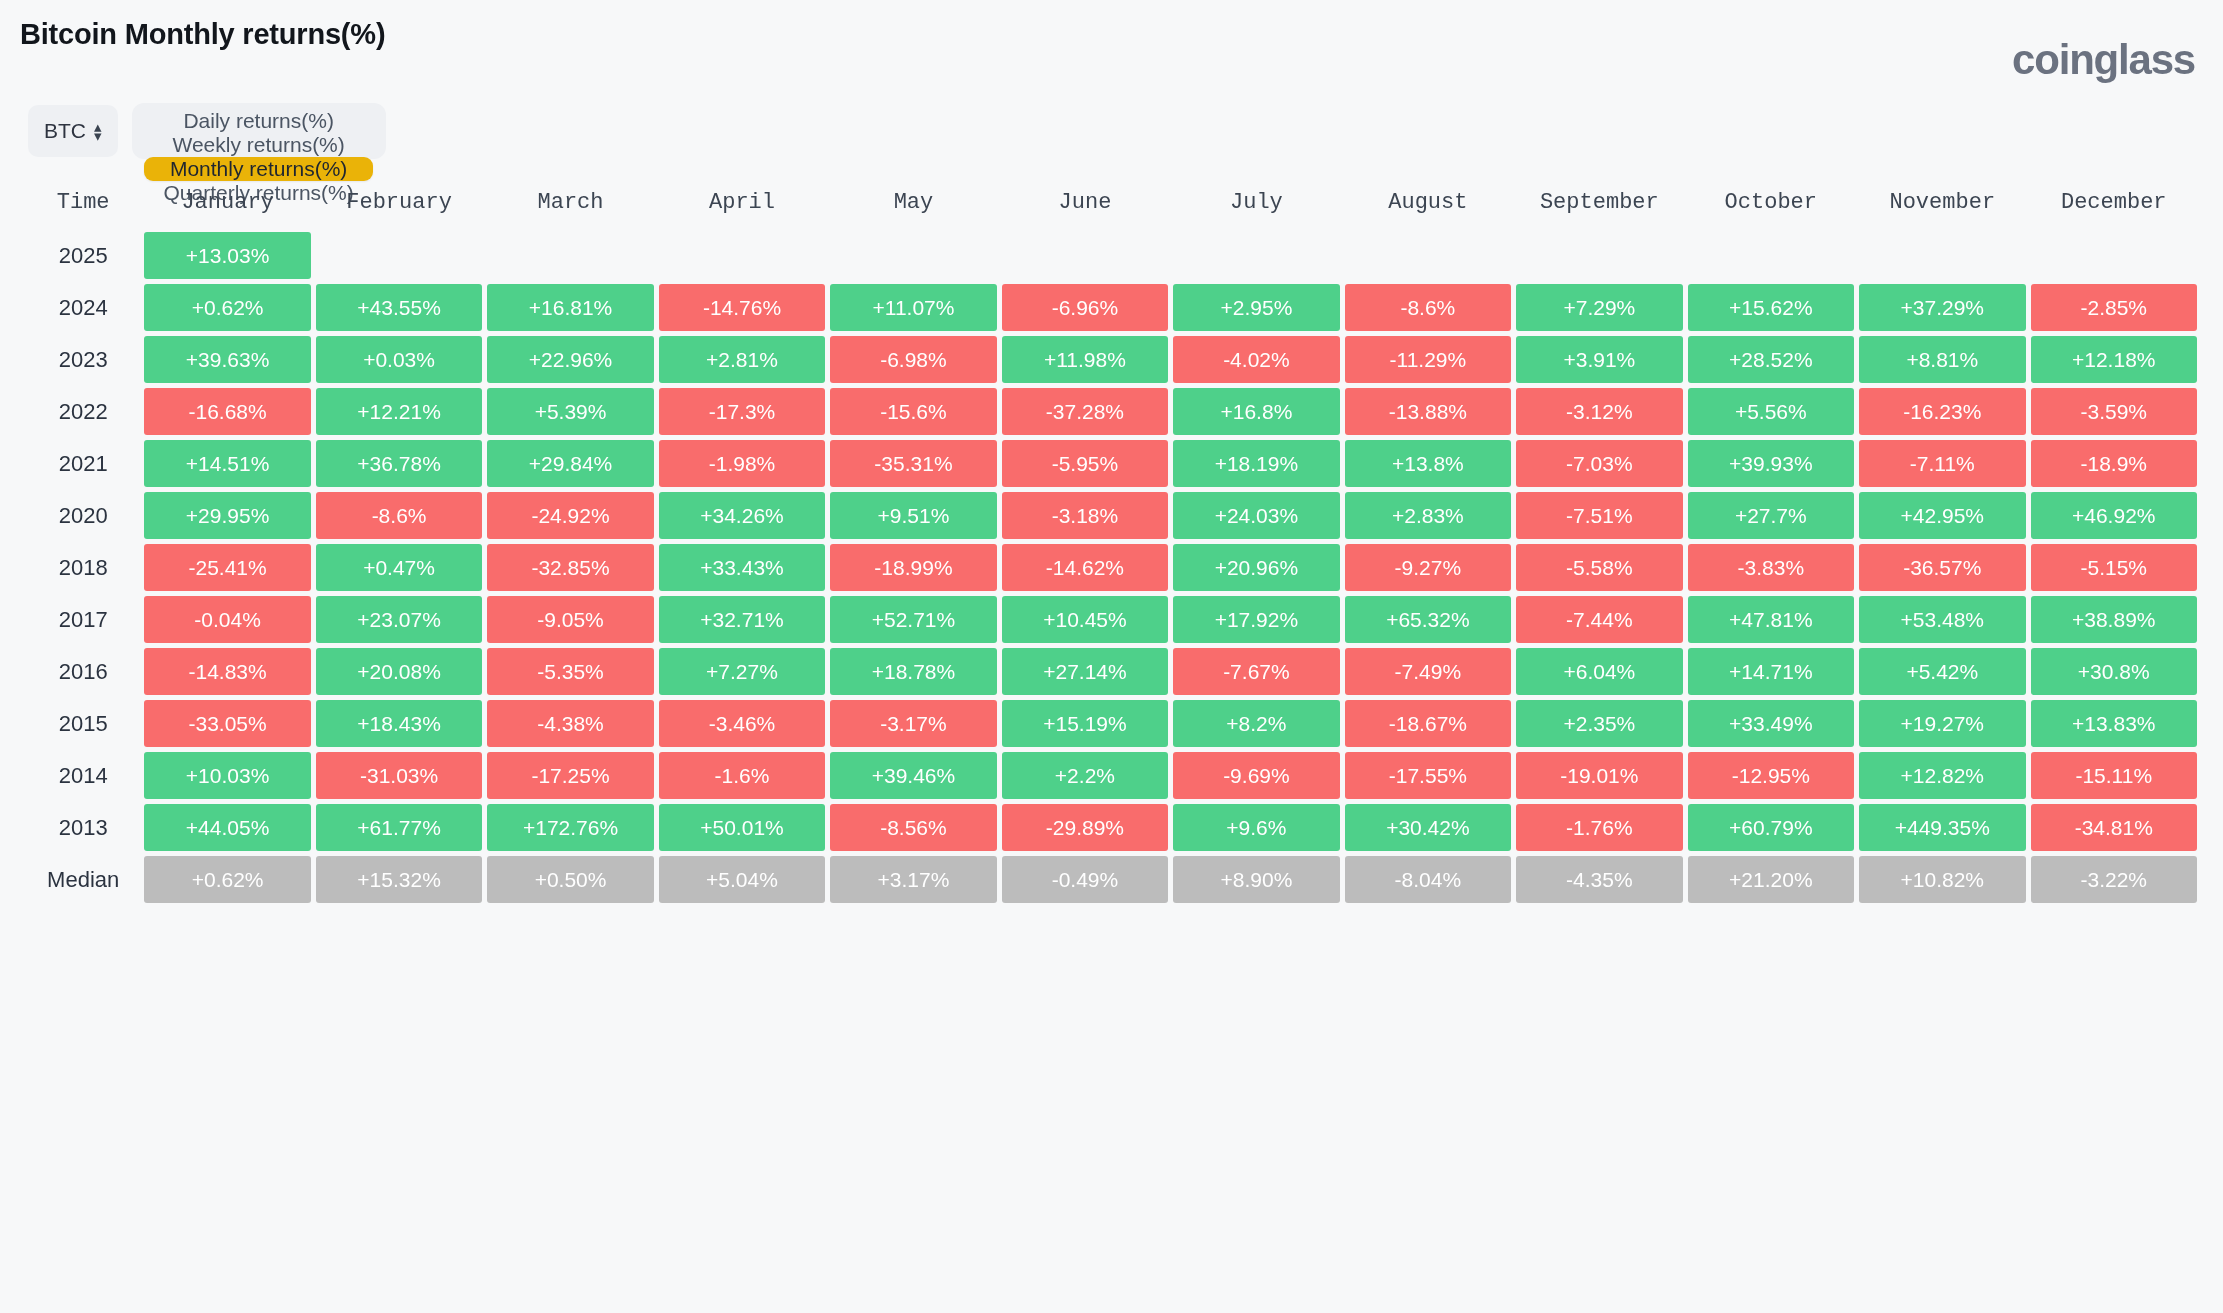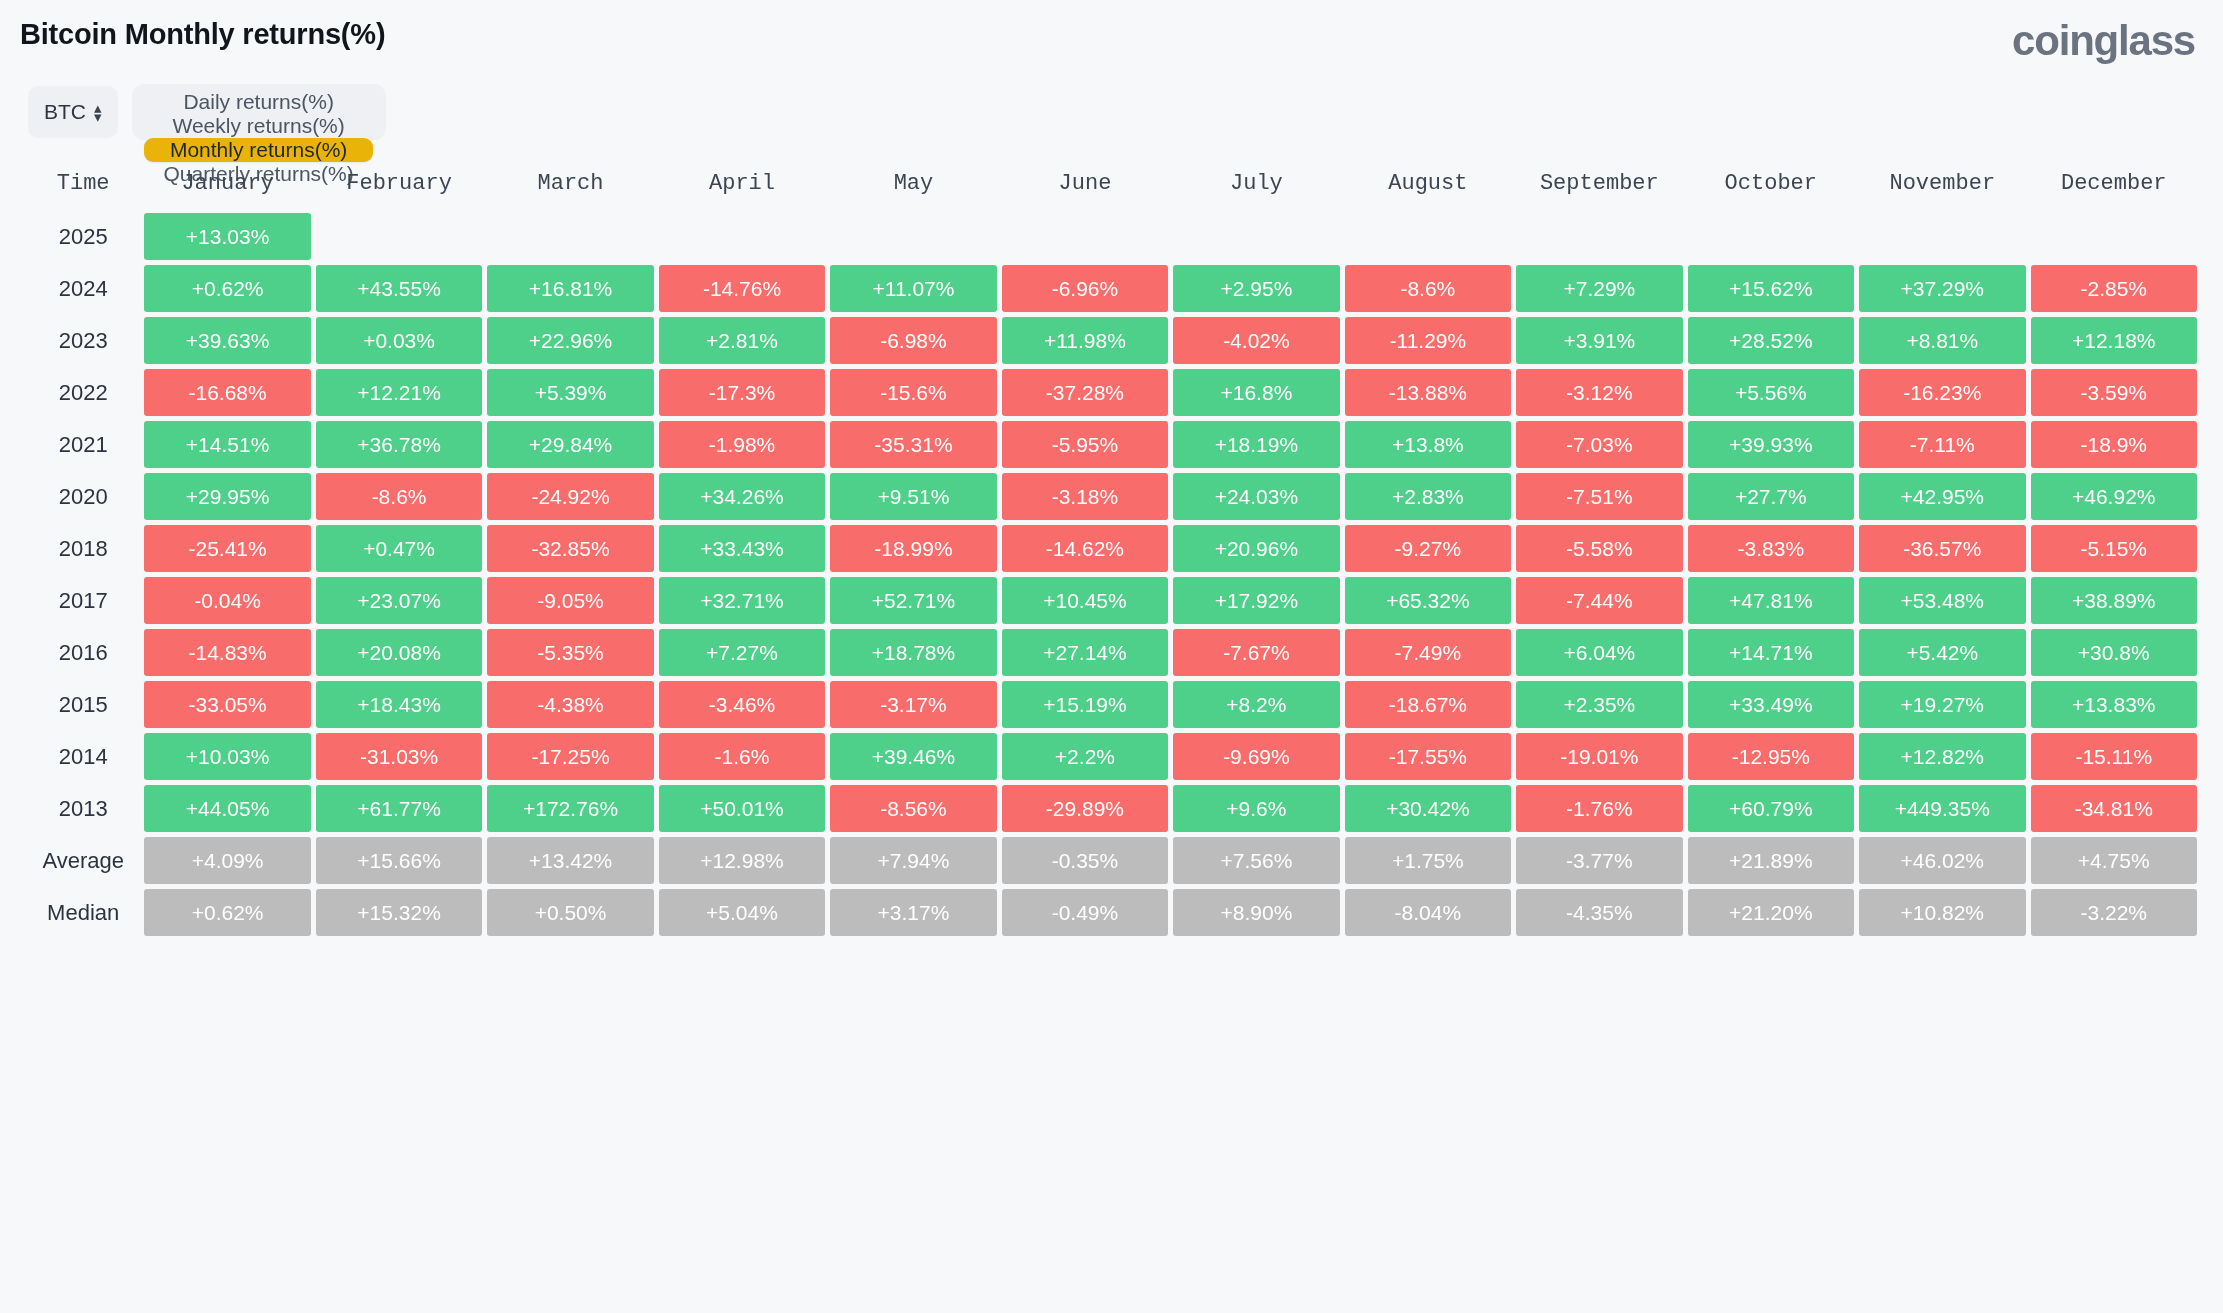--- a/index.html
+++ b/index.html
@@ -32,20 +32,21 @@
     line-height: 1.25;
     margin: 0;
   }
   .brand {
     font-size: 42px;
     font-weight: bold;
     color: #6b7280;
     letter-spacing: -1.2px;
     line-height: 1;
     padding-top: 4px;
+    margin-top: 19px;
   }
 
   
   .controls {
     display: flex;
     align-items: center;
     gap: 14px;
     padding: 22px 28px 0 28px;
   }
   .symbol-select {
@@ -378,35 +379,20 @@
             <td class="cell neg">-8.56%</td>
             <td class="cell neg">-29.89%</td>
             <td class="cell pos">+9.6%</td>
             <td class="cell pos">+30.42%</td>
             <td class="cell neg">-1.76%</td>
             <td class="cell pos">+60.79%</td>
             <td class="cell pos">+449.35%</td>
             <td class="cell neg">-34.81%</td>
           </tr>
           <tr class="statrow">
-            <td class="rowlabel">Average</td>
-            <td class="cell stat">+4.09%</td>
-            <td class="cell stat">+15.66%</td>
-            <td class="cell stat">+13.42%</td>
-            <td class="cell stat">+12.98%</td>
-            <td class="cell stat">+7.94%</td>
-            <td class="cell stat">-0.35%</td>
-            <td class="cell stat">+7.56%</td>
-            <td class="cell stat">+1.75%</td>
-            <td class="cell stat">-3.77%</td>
-            <td class="cell stat">+21.89%</td>
-            <td class="cell stat">+46.02%</td>
-            <td class="cell stat">+4.75%</td>
-          </tr>
-          <tr class="statrow">
             <td class="rowlabel">Median</td>
             <td class="cell stat">+0.62%</td>
             <td class="cell stat">+15.32%</td>
             <td class="cell stat">+0.50%</td>
             <td class="cell stat">+5.04%</td>
             <td class="cell stat">+3.17%</td>
             <td class="cell stat">-0.49%</td>
             <td class="cell stat">+8.90%</td>
             <td class="cell stat">-8.04%</td>
             <td class="cell stat">-4.35%</td>

